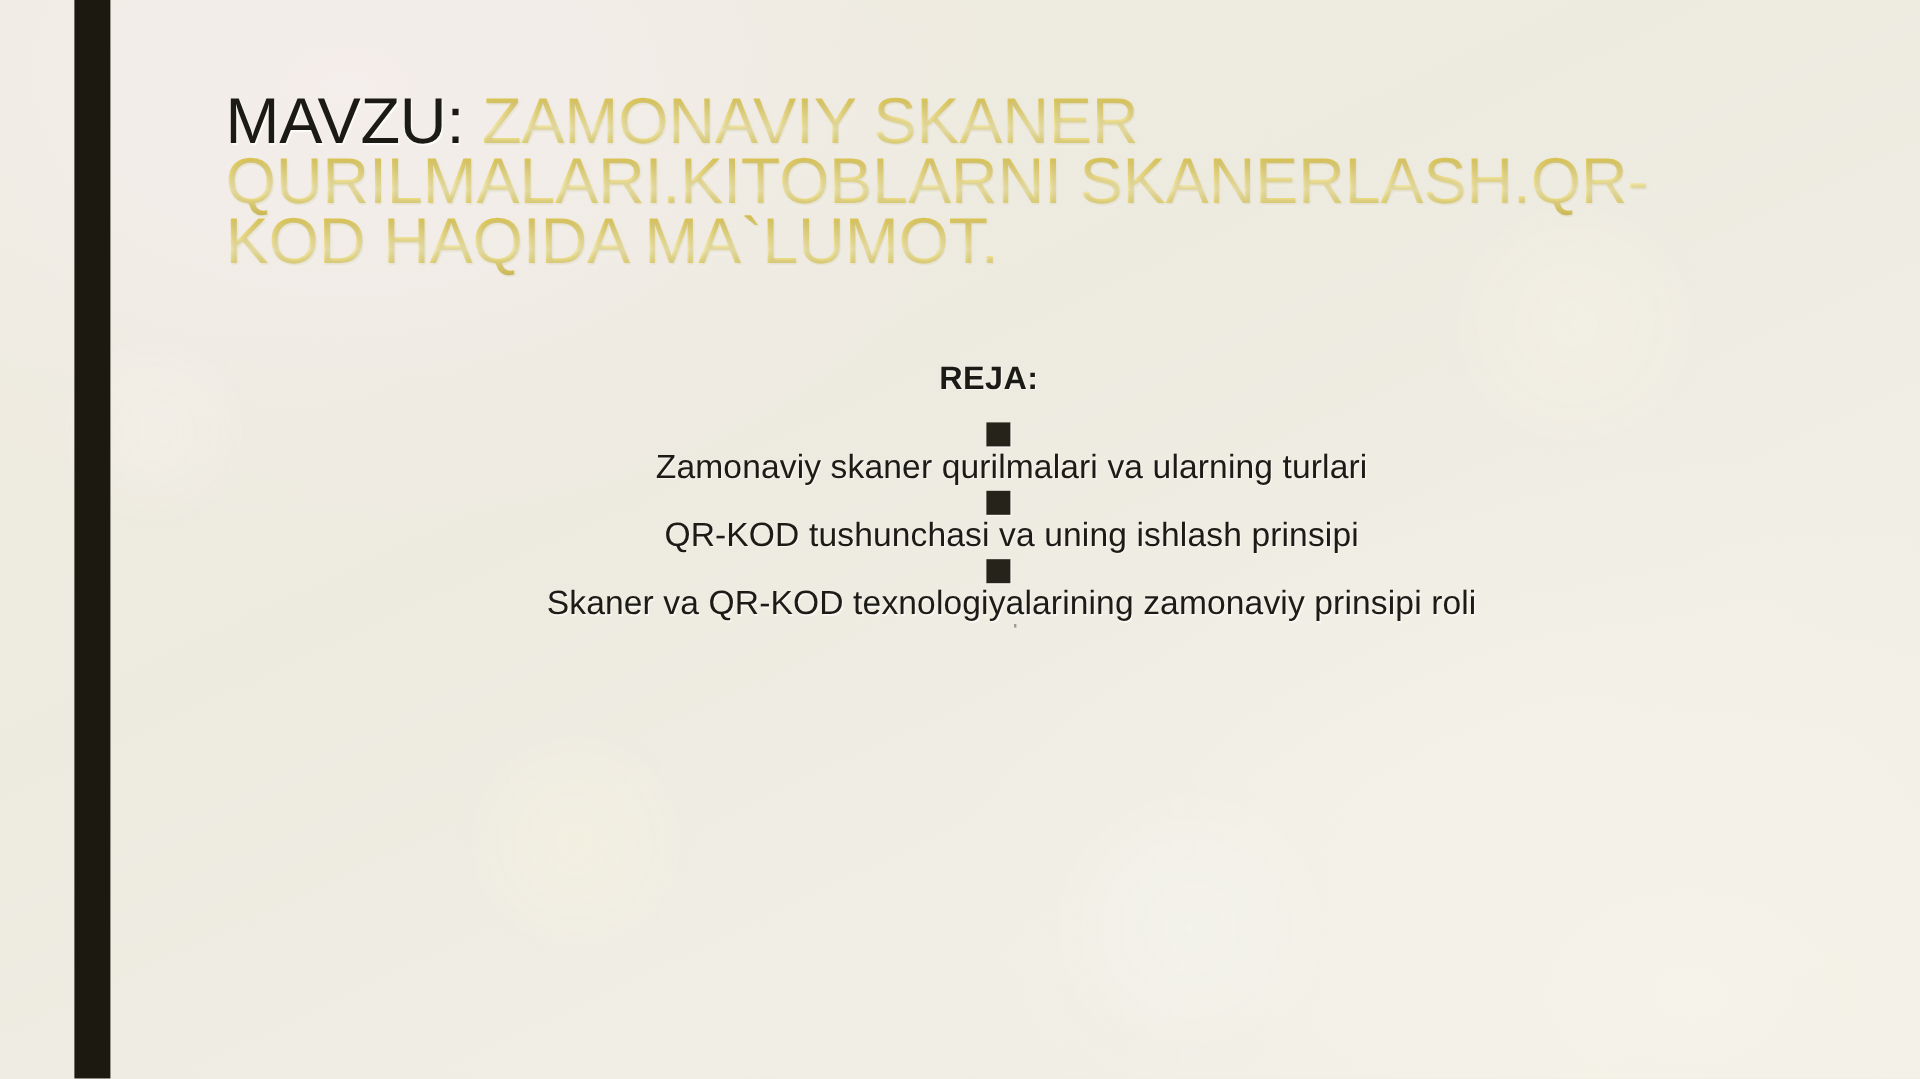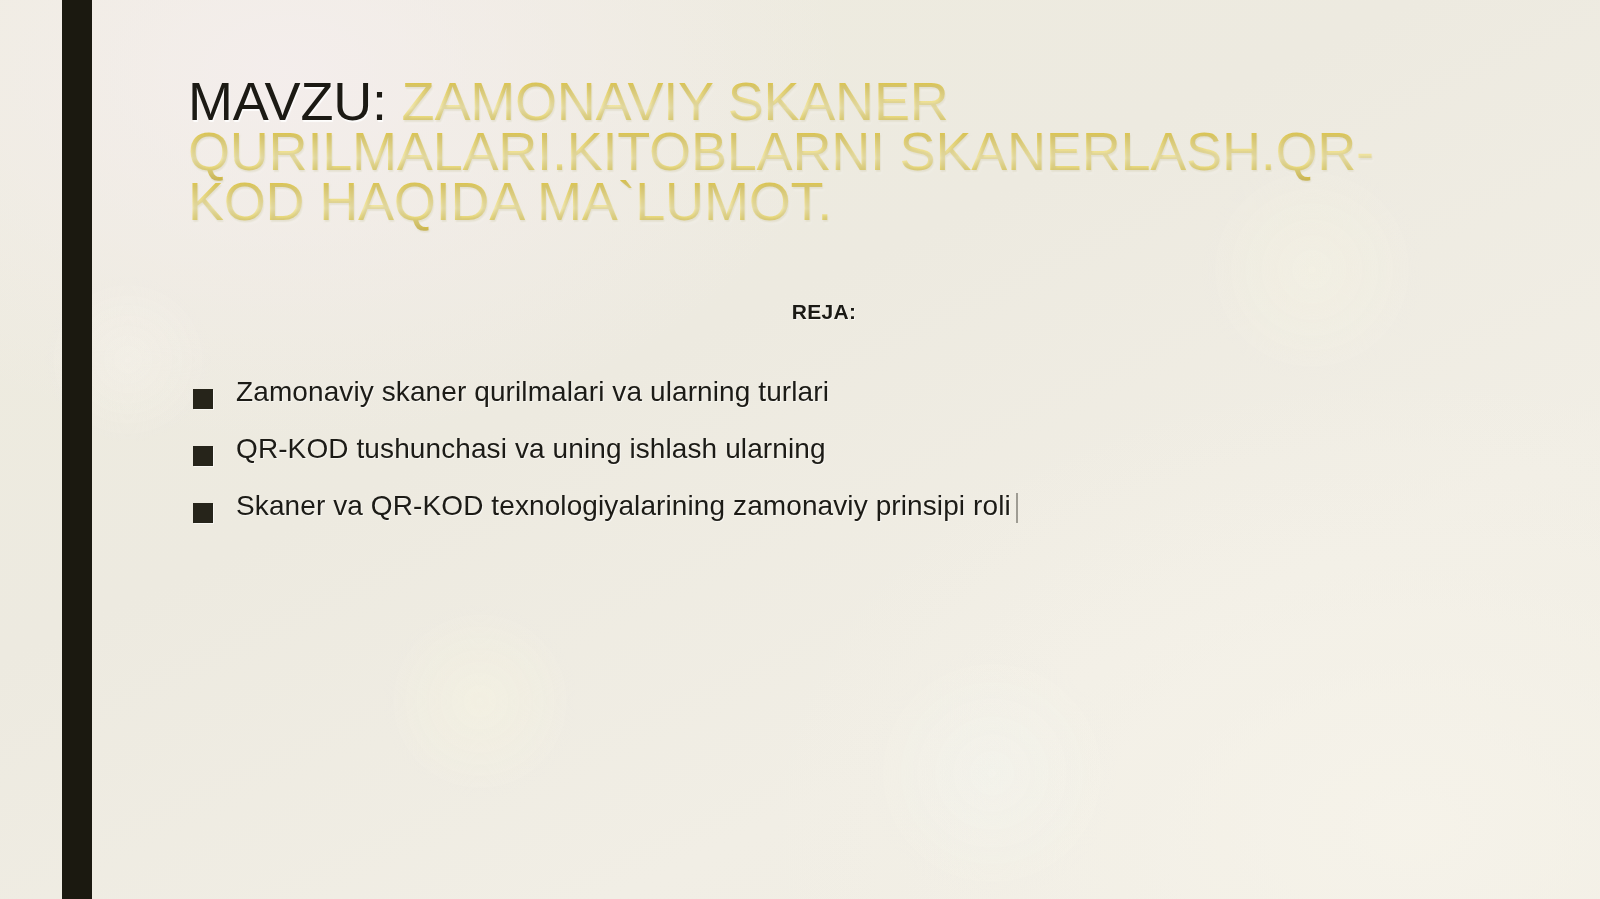--- a/index.html
+++ b/index.html
@@ -98,41 +98,42 @@
 
   
   .reja-heading {
     position: absolute;
     left: 188px;
     top: 300px;
     width: 1272px;
     margin: 0;
     text-align: center;
     font-family: "Liberation Sans", sans-serif;
-    font-size: 21px;
+    font-size: 27px;
     font-weight: bold;
     color: #1b1a15;
     letter-spacing: 0.3px;
     text-shadow: 1px 1px 0 rgba(255,255,255,0.7);
   }
 
   
   .plan-list {
     position: absolute;
     left: 193px;
     top: 352px;
     margin: 0;
     padding: 0;
     list-style: none;
     width: 1300px;
   }
   .plan-item {
     display: flex;
-    align-items: flex-end;
+    align-items: center;
     height: 57px;
+    flex-direction: column;
   }
   .bullet-square {
     flex: 0 0 auto;
     width: 20px;
     height: 20px;
     background: #26241a;
     margin-right: 23px;
     box-shadow: 1px 1px 0 rgba(255,255,255,0.6);
   }
   .plan-text {
@@ -171,21 +172,21 @@
 
     <h2 class="reja-heading">REJA:</h2>
 
     <ul class="plan-list">
       <li class="plan-item">
         <span class="bullet-square"></span>
         <span class="plan-text">Zamonaviy skaner qurilmalari va ularning turlari</span>
       </li>
       <li class="plan-item">
         <span class="bullet-square"></span>
-        <span class="plan-text">QR-KOD tushunchasi va uning ishlash ularning</span>
+        <span class="plan-text">QR-KOD tushunchasi va uning ishlash prinsipi</span>
       </li>
       <li class="plan-item">
         <span class="bullet-square"></span>
         <span class="plan-text">Skaner va QR-KOD texnologiyalarining zamonaviy prinsipi roli</span>
         <span class="text-caret"></span>
       </li>
     </ul>
 
   </div>
 </div>

